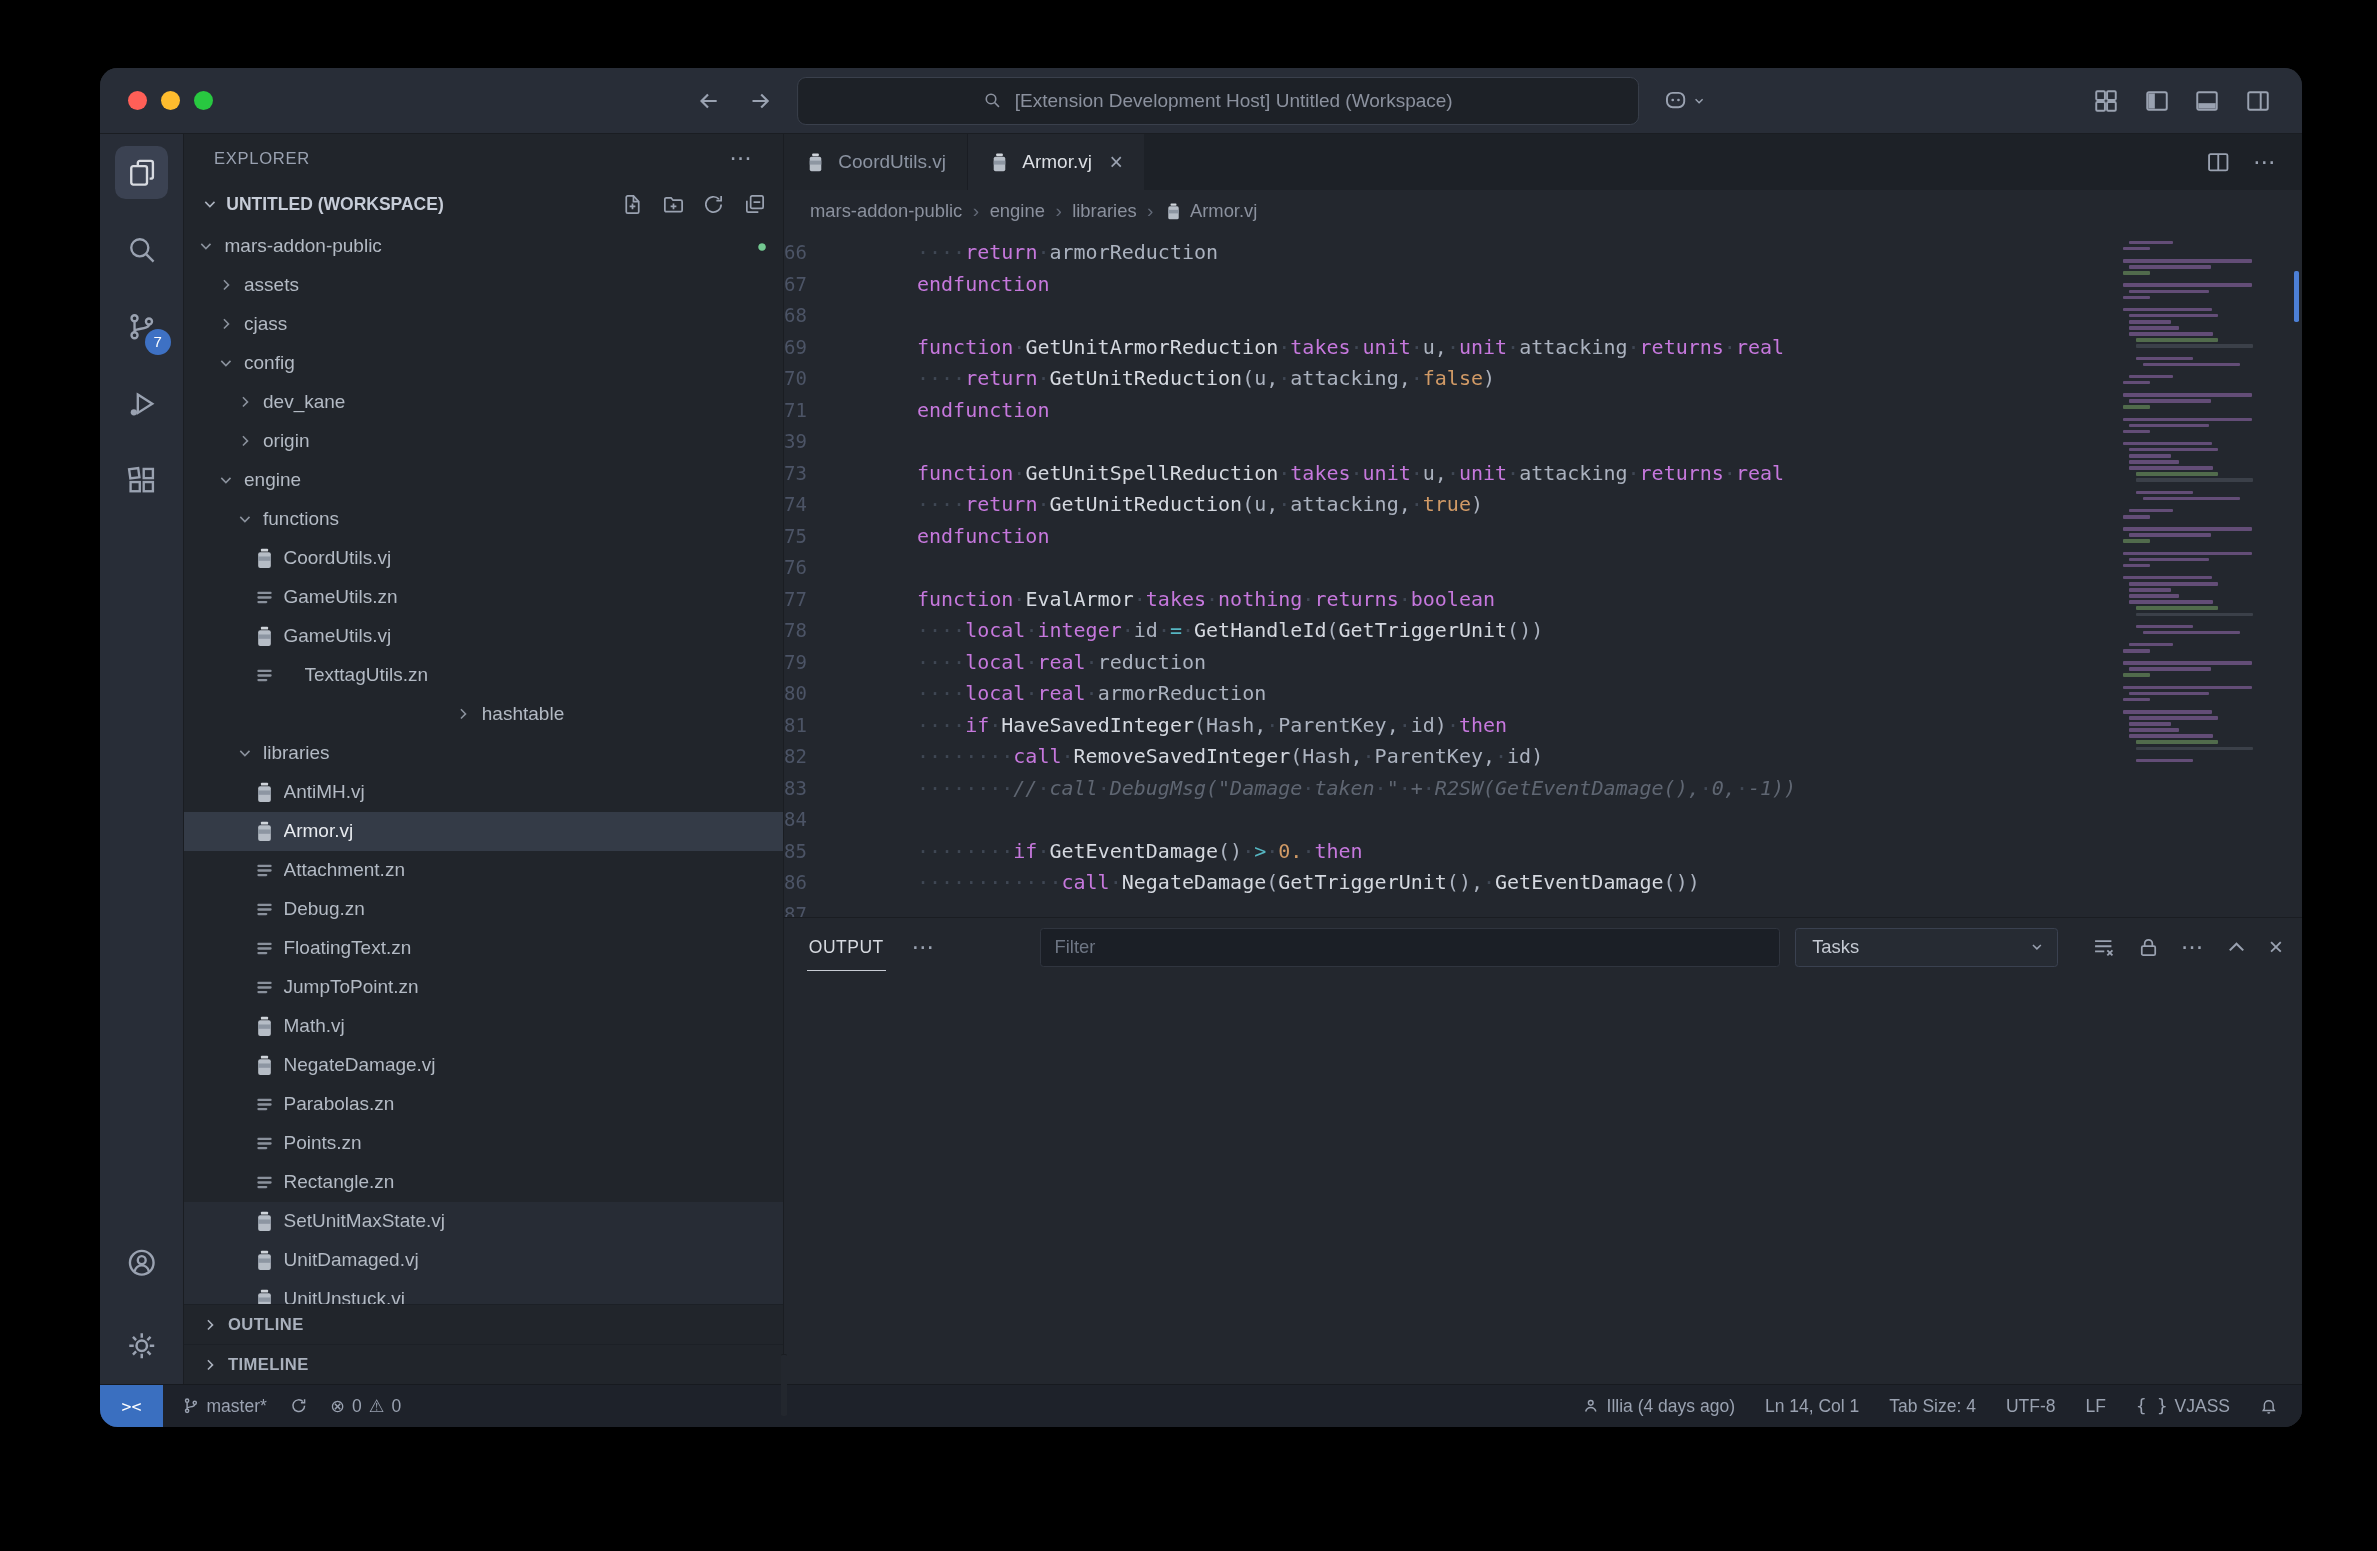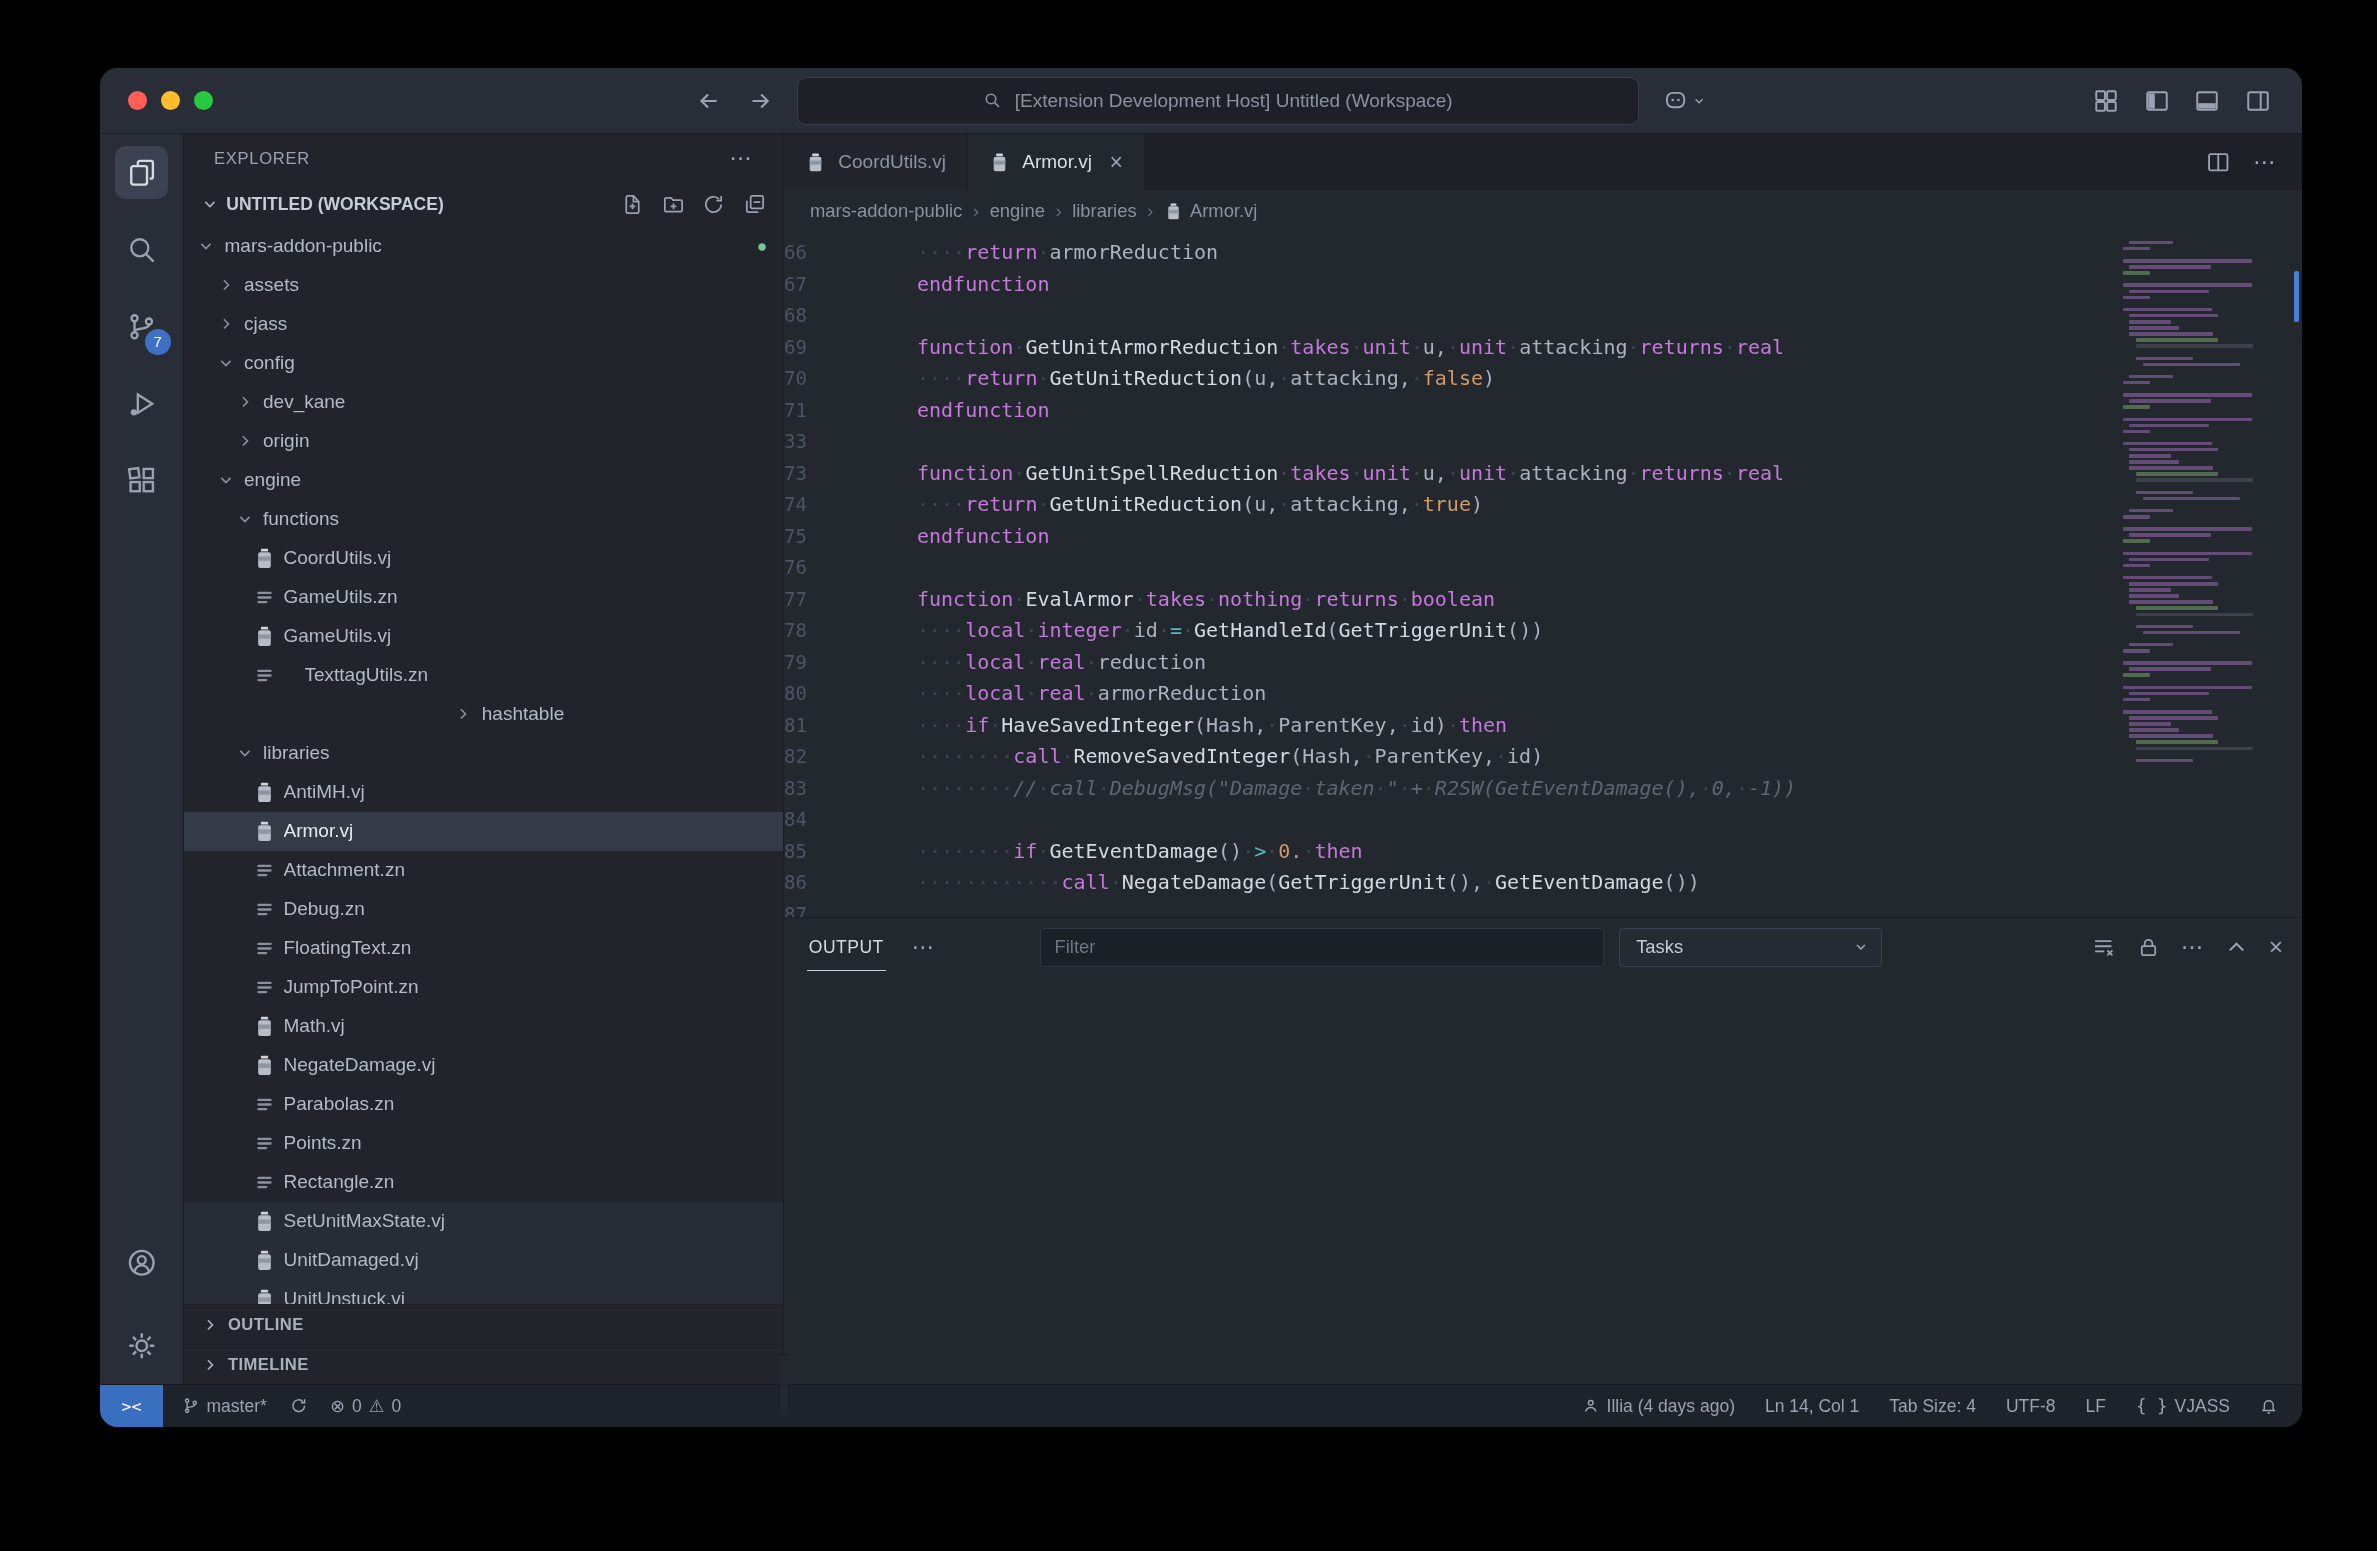--- a/index.html
+++ b/index.html
@@ -87,21 +87,21 @@
   .mm-line{height:3.5px;margin-bottom:2.6px;border-radius:0.9px;opacity:.6;}
   .ruler-mark{position:absolute;right:2.6px;width:5.3px;border-radius:1.8px;background:#4c7fd6;}
   .ruler-mark.editor{top:39px;height:51px;}
   
   .panel{height:466px;border-top:0.9px solid #1a1d22;background:#23272e;display:flex;
          flex-direction:column;flex:0 0 auto;position:relative;}
   .panel-header{height:58px;display:flex;align-items:center;padding:0 19px 0 23px;flex:0 0 auto;}
   .panel-tab{color:#d7dae0;font-size:17.5px;letter-spacing:0.5px;border-bottom:1.8px solid #c8ccd4;
              padding:14px 1.8px 12.3px 1.8px;}
   .panel-dots{color:#9aa2b1;font-size:23px;margin-left:26px;}
-  .filter-input{margin-left:105px;width:564px;height:39px;background:#1b1f26;border:0.9px solid #30353f;
+  .filter-input{margin-left:105px;width:740px;height:39px;background:#1b1f26;border:0.9px solid #30353f;
                 border-radius:3.5px;color:#fca5a5;font-size:18.4px;padding:0 14px;box-sizing:border-box;
                 font-family:"Liberation Sans","DejaVu Sans",sans-serif;}
   .filter-input::placeholder{color:#6e7684;}
   .tasks-select{margin-left:15.8px;width:263px;height:39px;background:#262b33;border:0.9px solid #3a4150;
                 border-radius:3.5px;display:flex;align-items:center;justify-content:space-between;
                 padding:0 12.3px 0 15.8px;color:#c5cad3;font-size:18.4px;box-sizing:border-box;}
   .panel-icons{margin-left:auto;display:flex;align-items:center;gap:21px;color:#9aa2b1;}
   .panel-body{flex:1;}
   .ruler-mark.panel{top:31.5px;height:61px;}
   
@@ -635,21 +635,21 @@
       </div>
 
       <div class="code-area">
         <div class="code-lines">
             <div class="code-line"><span class="ln">66</span><span class="ltext"><span class="ws">····</span><span class="tk-k">return</span><span class="ws">·</span><span class="tk-v">armorReduction</span></span></div>
             <div class="code-line"><span class="ln">67</span><span class="ltext"><span class="tk-k">endfunction</span></span></div>
             <div class="code-line"><span class="ln">68</span><span class="ltext"></span></div>
             <div class="code-line"><span class="ln">69</span><span class="ltext"><span class="tk-k">function</span><span class="ws">·</span><span class="tk-f">GetUnitArmorReduction</span><span class="ws">·</span><span class="tk-k">takes</span><span class="ws">·</span><span class="tk-k">unit</span><span class="ws">·</span><span class="tk-v">u</span><span class="tk-p">,</span><span class="ws">·</span><span class="tk-k">unit</span><span class="ws">·</span><span class="tk-v">attacking</span><span class="ws">·</span><span class="tk-k">returns</span><span class="ws">·</span><span class="tk-k">real</span></span></div>
             <div class="code-line"><span class="ln">70</span><span class="ltext"><span class="ws">····</span><span class="tk-k">return</span><span class="ws">·</span><span class="tk-f">GetUnitReduction</span><span class="tk-p">(</span><span class="tk-v">u</span><span class="tk-p">,</span><span class="ws">·</span><span class="tk-v">attacking</span><span class="tk-p">,</span><span class="ws">·</span><span class="tk-n">false</span><span class="tk-p">)</span></span></div>
             <div class="code-line"><span class="ln">71</span><span class="ltext"><span class="tk-k">endfunction</span></span></div>
-            <div class="code-line"><span class="ln">33</span><span class="ltext"></span></div>
+            <div class="code-line"><span class="ln">39</span><span class="ltext"></span></div>
             <div class="code-line"><span class="ln">73</span><span class="ltext"><span class="tk-k">function</span><span class="ws">·</span><span class="tk-f">GetUnitSpellReduction</span><span class="ws">·</span><span class="tk-k">takes</span><span class="ws">·</span><span class="tk-k">unit</span><span class="ws">·</span><span class="tk-v">u</span><span class="tk-p">,</span><span class="ws">·</span><span class="tk-k">unit</span><span class="ws">·</span><span class="tk-v">attacking</span><span class="ws">·</span><span class="tk-k">returns</span><span class="ws">·</span><span class="tk-k">real</span></span></div>
             <div class="code-line"><span class="ln">74</span><span class="ltext"><span class="ws">····</span><span class="tk-k">return</span><span class="ws">·</span><span class="tk-f">GetUnitReduction</span><span class="tk-p">(</span><span class="tk-v">u</span><span class="tk-p">,</span><span class="ws">·</span><span class="tk-v">attacking</span><span class="tk-p">,</span><span class="ws">·</span><span class="tk-n">true</span><span class="tk-p">)</span></span></div>
             <div class="code-line"><span class="ln">75</span><span class="ltext"><span class="tk-k">endfunction</span></span></div>
             <div class="code-line"><span class="ln">76</span><span class="ltext"></span></div>
             <div class="code-line"><span class="ln">77</span><span class="ltext"><span class="tk-k">function</span><span class="ws">·</span><span class="tk-f">EvalArmor</span><span class="ws">·</span><span class="tk-k">takes</span><span class="ws">·</span><span class="tk-k">nothing</span><span class="ws">·</span><span class="tk-k">returns</span><span class="ws">·</span><span class="tk-k">boolean</span></span></div>
             <div class="code-line"><span class="ln">78</span><span class="ltext"><span class="ws">····</span><span class="tk-k">local</span><span class="ws">·</span><span class="tk-k">integer</span><span class="ws">·</span><span class="tk-v">id</span><span class="ws">·</span><span class="tk-o">=</span><span class="ws">·</span><span class="tk-f">GetHandleId</span><span class="tk-p">(</span><span class="tk-f">GetTriggerUnit</span><span class="tk-p">())</span></span></div>
             <div class="code-line"><span class="ln">79</span><span class="ltext"><span class="ws">····</span><span class="tk-k">local</span><span class="ws">·</span><span class="tk-k">real</span><span class="ws">·</span><span class="tk-v">reduction</span></span></div>
             <div class="code-line"><span class="ln">80</span><span class="ltext"><span class="ws">····</span><span class="tk-k">local</span><span class="ws">·</span><span class="tk-k">real</span><span class="ws">·</span><span class="tk-v">armorReduction</span></span></div>
             <div class="code-line"><span class="ln">81</span><span class="ltext"><span class="ws">····</span><span class="tk-k">if</span><span class="ws">·</span><span class="tk-f">HaveSavedInteger</span><span class="tk-p">(</span><span class="tk-v">Hash</span><span class="tk-p">,</span><span class="ws">·</span><span class="tk-v">ParentKey</span><span class="tk-p">,</span><span class="ws">·</span><span class="tk-v">id</span><span class="tk-p">)</span><span class="ws">·</span><span class="tk-k">then</span></span></div>
             <div class="code-line"><span class="ln">82</span><span class="ltext"><span class="ws">········</span><span class="tk-k">call</span><span class="ws">·</span><span class="tk-f">RemoveSavedInteger</span><span class="tk-p">(</span><span class="tk-v">Hash</span><span class="tk-p">,</span><span class="ws">·</span><span class="tk-v">ParentKey</span><span class="tk-p">,</span><span class="ws">·</span><span class="tk-v">id</span><span class="tk-p">)</span></span></div>

